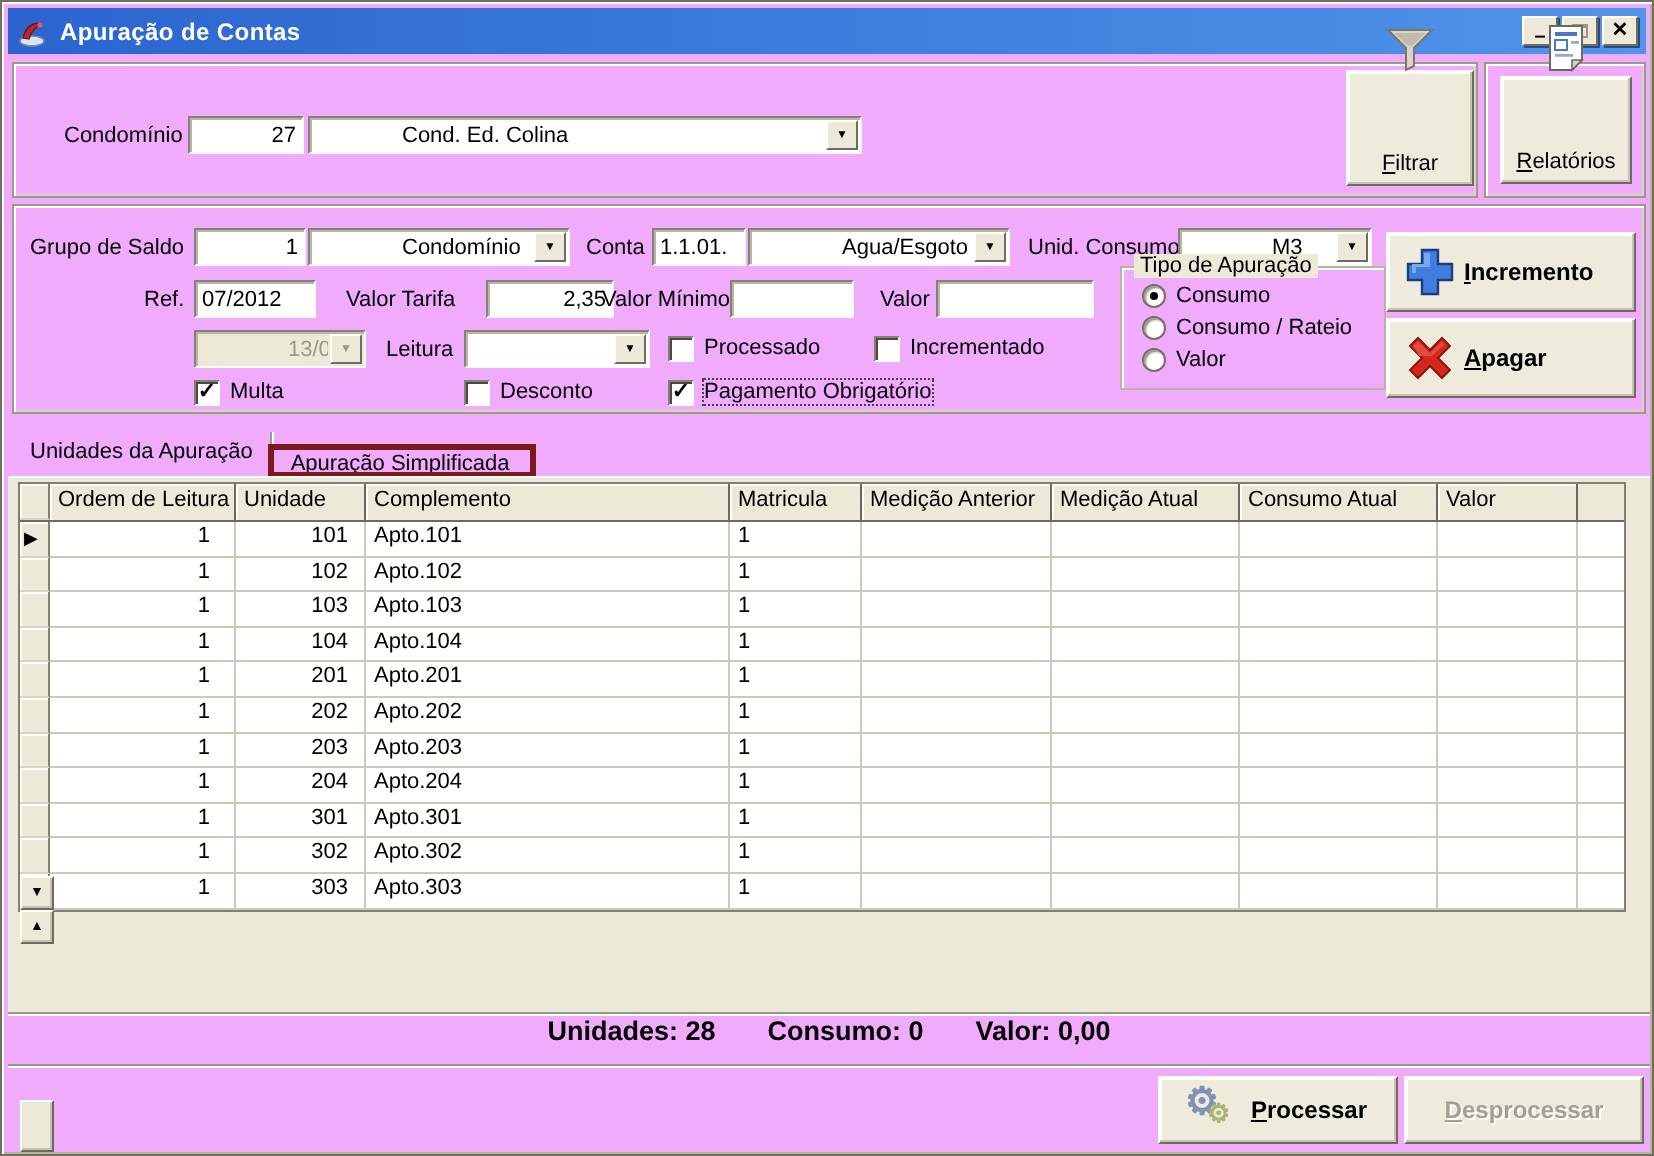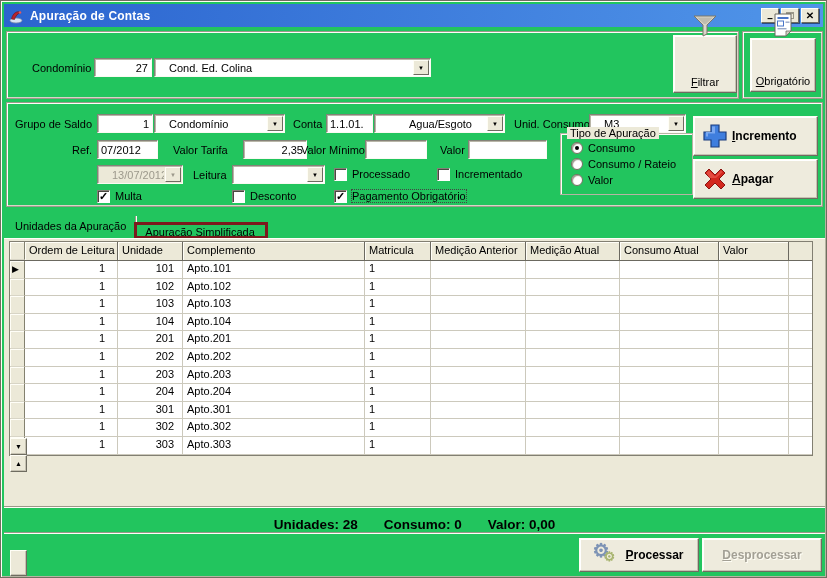--- a/index.html
+++ b/index.html
@@ -1,18 +1,18 @@
 <!DOCTYPE html>
 <html><head>
 <meta charset="utf-8">
 <style>
   * { box-sizing: border-box; margin:0; padding:0; }
   html,body { background:#cfcdc1; }
   body { font-family:"Liberation Sans", sans-serif; font-size:11px; color:#000; }
-  .window { position:relative; width:827px; height:578px; background:#22c55e;
+  .window { position:relative; width:827px; height:578px; background:#f0abfc;
             border:1px solid #716e5f; box-shadow: inset 1px 1px 0 #fffef6, inset -1px -1px 0 #b6b3a2; overflow:hidden; }
 
   
   .titlebar { position:absolute; left:3px; top:3px; width:819px; height:23px;
               background:linear-gradient(90deg,#2b64cf,#5095e9);
               display:flex; align-items:center; padding:0 4px; }
   .titlebar .title { color:#fff; font-weight:bold; font-size:12px; margin-left:6px; letter-spacing:.2px; }
   .win-btns { margin-left:auto; display:flex; gap:2px; }
   .wbtn { width:18px; height:15px; background:#ece9d8; border:1px solid;
           border-color:#fffef6 #6e6c60 #6e6c60 #fffef6; box-shadow:1px 1px 0 #2a4a80;
@@ -27,21 +27,21 @@
   .btn3d { background:#eeebdd; border:1px solid; border-color:#fffef6 #6e6c60 #6e6c60 #fffef6;
            box-shadow: inset -1px -1px 0 #c6c2b2, inset 1px 1px 0 #fff; cursor:default;gap:35px; }
   .tb { position:absolute; height:19px; background:#fff; border:1px solid;
         border-color:#848278 #fbfaf2 #fbfaf2 #848278; box-shadow: inset 1px 1px 0 #b9b6a8;
         font-family:"Liberation Sans",sans-serif; font-size:11px; padding:0 3px; color:#000; }
   .tb.num { text-align:right; }
   .lbl { position:absolute; height:14px; line-height:14px; white-space:nowrap; }
   .combo { position:absolute; height:19px; background:#fff; border:1px solid;
            border-color:#848278 #fbfaf2 #fbfaf2 #848278; box-shadow: inset 1px 1px 0 #b9b6a8;
            display:flex; align-items:center; }
-  .combo .ctext { flex:1; padding:0 14px; white-space:nowrap; overflow:hidden; }
+  .combo .ctext { flex:1; padding:0 14px; white-space:nowrap; overflow:hidden;margin-left:32px; }
   .combo .cbtn { width:16px; height:15px; margin:1px; background:#ece9d8; border:1px solid;
                  border-color:#fffef6 #6e6c60 #6e6c60 #fffef6; display:flex; align-items:center;
                  justify-content:center; font-size:6px; color:#000; }
   .combo.disabled { background:#ece9d8; color:#9c998c; }
   .combo.disabled .cbtn { color:#9c998c; }
 
   .chkrow { position:absolute; display:flex; align-items:center; gap:5px; height:14px; }
   .chk { width:13px; height:13px; background:#fff; border:1px solid;
          border-color:#848078 #fff #fff #848078; box-shadow: inset 1px 1px 0 #4a4841;
          display:flex; align-items:center; justify-content:center;
@@ -106,21 +106,21 @@
   .sarrow { position:absolute; left:0; width:17px; height:17px; background:#ece9d8; border:1px solid;
             border-color:#fffef6 #6e6c60 #6e6c60 #fffef6; box-shadow: inset -1px -1px 0 #c6c2b2;
             display:flex; align-items:center; justify-content:center; font-size:7px; color:#000; }
   .sthumb { position:absolute; left:0; top:95px; width:17px; height:26px; background:#ece9d8;
             border:1px solid; border-color:#fffef6 #6e6c60 #6e6c60 #fffef6;
             box-shadow: inset -1px -1px 0 #c6c2b2; }
 
   
   .summary { position:absolute; left:3px; top:506px; width:821px; height:25px;
              border-top:1px solid #fffef7; box-shadow: 0 -1px 0 #9a9789;
-             display:flex; align-items:flex-end; justify-content:center; gap:26px;
+             display:flex; align-items:flex-start; justify-content:center; gap:26px;
              font-size:13.5px; font-weight:bold; }
   .bottombar { position:absolute; left:3px; top:532px; width:821px; height:42px;
                border-top:1px solid #fffef7; box-shadow: 0 -1px 0 #9a9789; }
   .actbtn { position:absolute; top:4px; height:34px; display:flex; align-items:center;
             justify-content:center; gap:5px; font-weight:bold; font-size:12px; }
   .actbtn.disabled { color:#a3a095; text-shadow:1px 1px 0 #fffef6; }
   .gearwrap { position:relative; width:26px; height:26px; }
   .gear1 { position:absolute; left:-2px; top:-3px; font-size:19px; color:#7d93b5; }
   .gear2 { position:absolute; left:9px; top:7px; font-size:13px; color:#a8b46f; }
 </style>
@@ -174,21 +174,21 @@
       <span class="icon">
         <svg width="26" height="26" viewBox="0 0 26 26">
           <path d="M5 2 h16 v17 l-5 5 h-11 z" fill="#fff" stroke="#6b6960" stroke-width="1"></path>
           <path d="M21 19 l-5 5 v-5 z" fill="#d6d3c6" stroke="#6b6960" stroke-width="0.8"></path>
           <rect x="7.5" y="5" width="11" height="2" fill="#4a76c8"></rect>
           <rect x="7.5" y="9" width="6" height="5" fill="none" stroke="#4a76c8" stroke-width="1"></rect>
           <rect x="15.5" y="9.5" width="4" height="1.4" fill="#9aa8c8"></rect>
           <rect x="7.5" y="16" width="9" height="1.4" fill="#9aa8c8"></rect>
         </svg>
       </span>
-      <span class="u-first">Obrigatório</span>
+      <span class="u-first">Relatórios</span>
     </div>
   </div>
 
   <div class="frame panelC">
 
     <span class="lbl" style="left:8px; top:14px;">Grupo de Saldo</span>
     <input class="tb num" style="left: 90px; top: 11px; width: 56px;" readonly="" value="1">
     <div class="combo" style="left:147px; top:11px; width:131px;">
       <span class="ctext">Condomínio</span>
       <span class="cbtn">▼</span>

